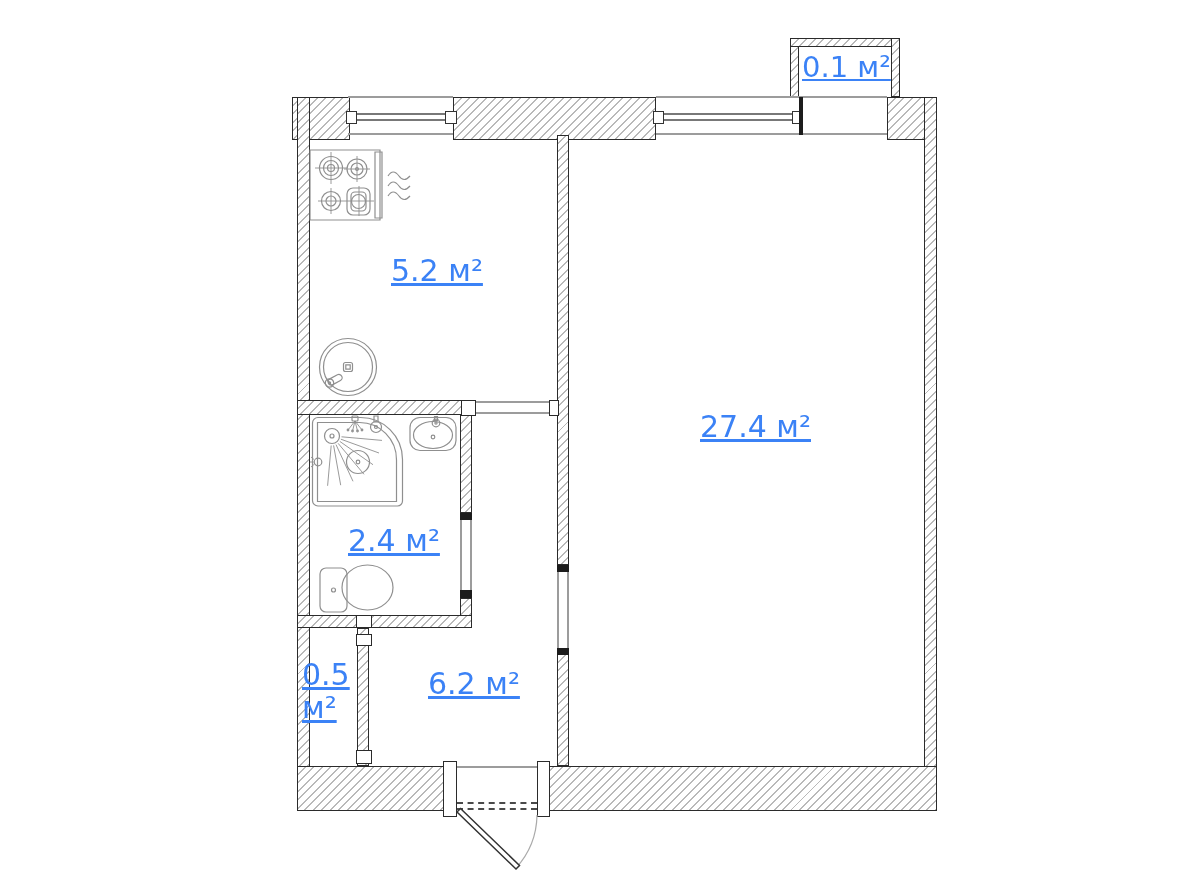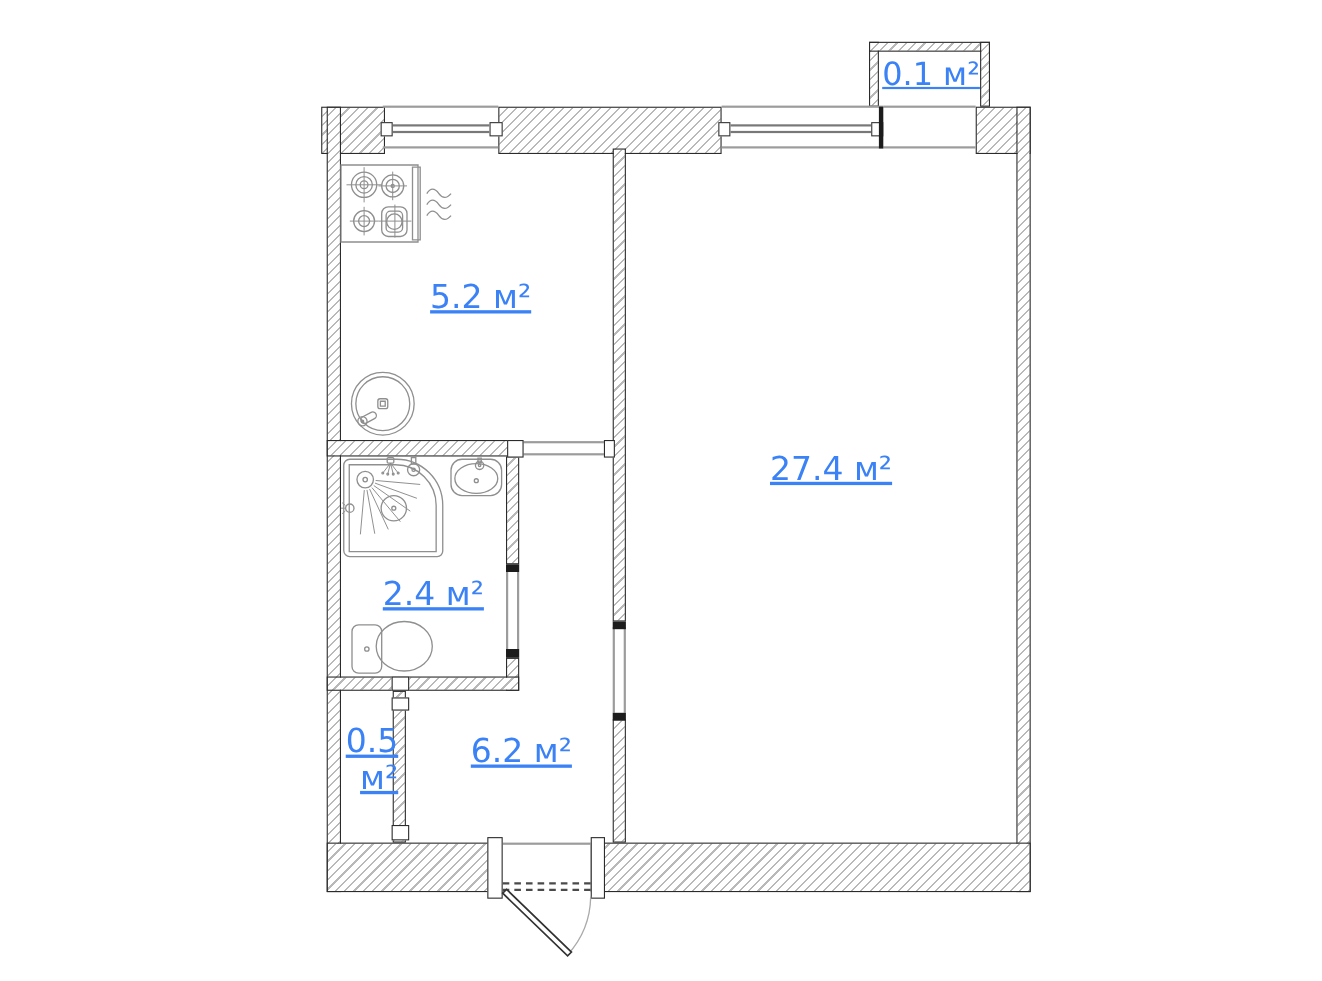--- a/index.html
+++ b/index.html
@@ -15,21 +15,21 @@
   
   .jamb{position:absolute;box-sizing:border-box;background:#ffffff;border:1.6px solid #2b2b2b;}
   
   .wsq{position:absolute;box-sizing:border-box;background:#ffffff;border:1.5px solid #333;}
   
   .gl{position:absolute;background:#9c9c9c;}
   .glz{position:absolute;background:#787878;}
   .dash{position:absolute;border-top:2px dashed #4a4a4a;}
   .lbl{position:absolute;font-size:30px;color:#3b82f6;white-space:nowrap;text-decoration:underline;}
   .lbl.small{font-size:29px;}
-  .lbl.stack{white-space:normal;text-align:right;line-height:33px;}
+  .lbl.stack{white-space:normal;text-align:left;line-height:33px;}
   svg{position:absolute;overflow:visible;}
   svg *{vector-effect:non-scaling-stroke;}
 </style>
 </head>
 <body>
 
 <div id="plan">
 
   <div class="w" style="left:292px;top:97px;width:58px;height:43px;"></div>
   <div class="w" style="left:453px;top:97px;width:203px;height:43px;"></div>

